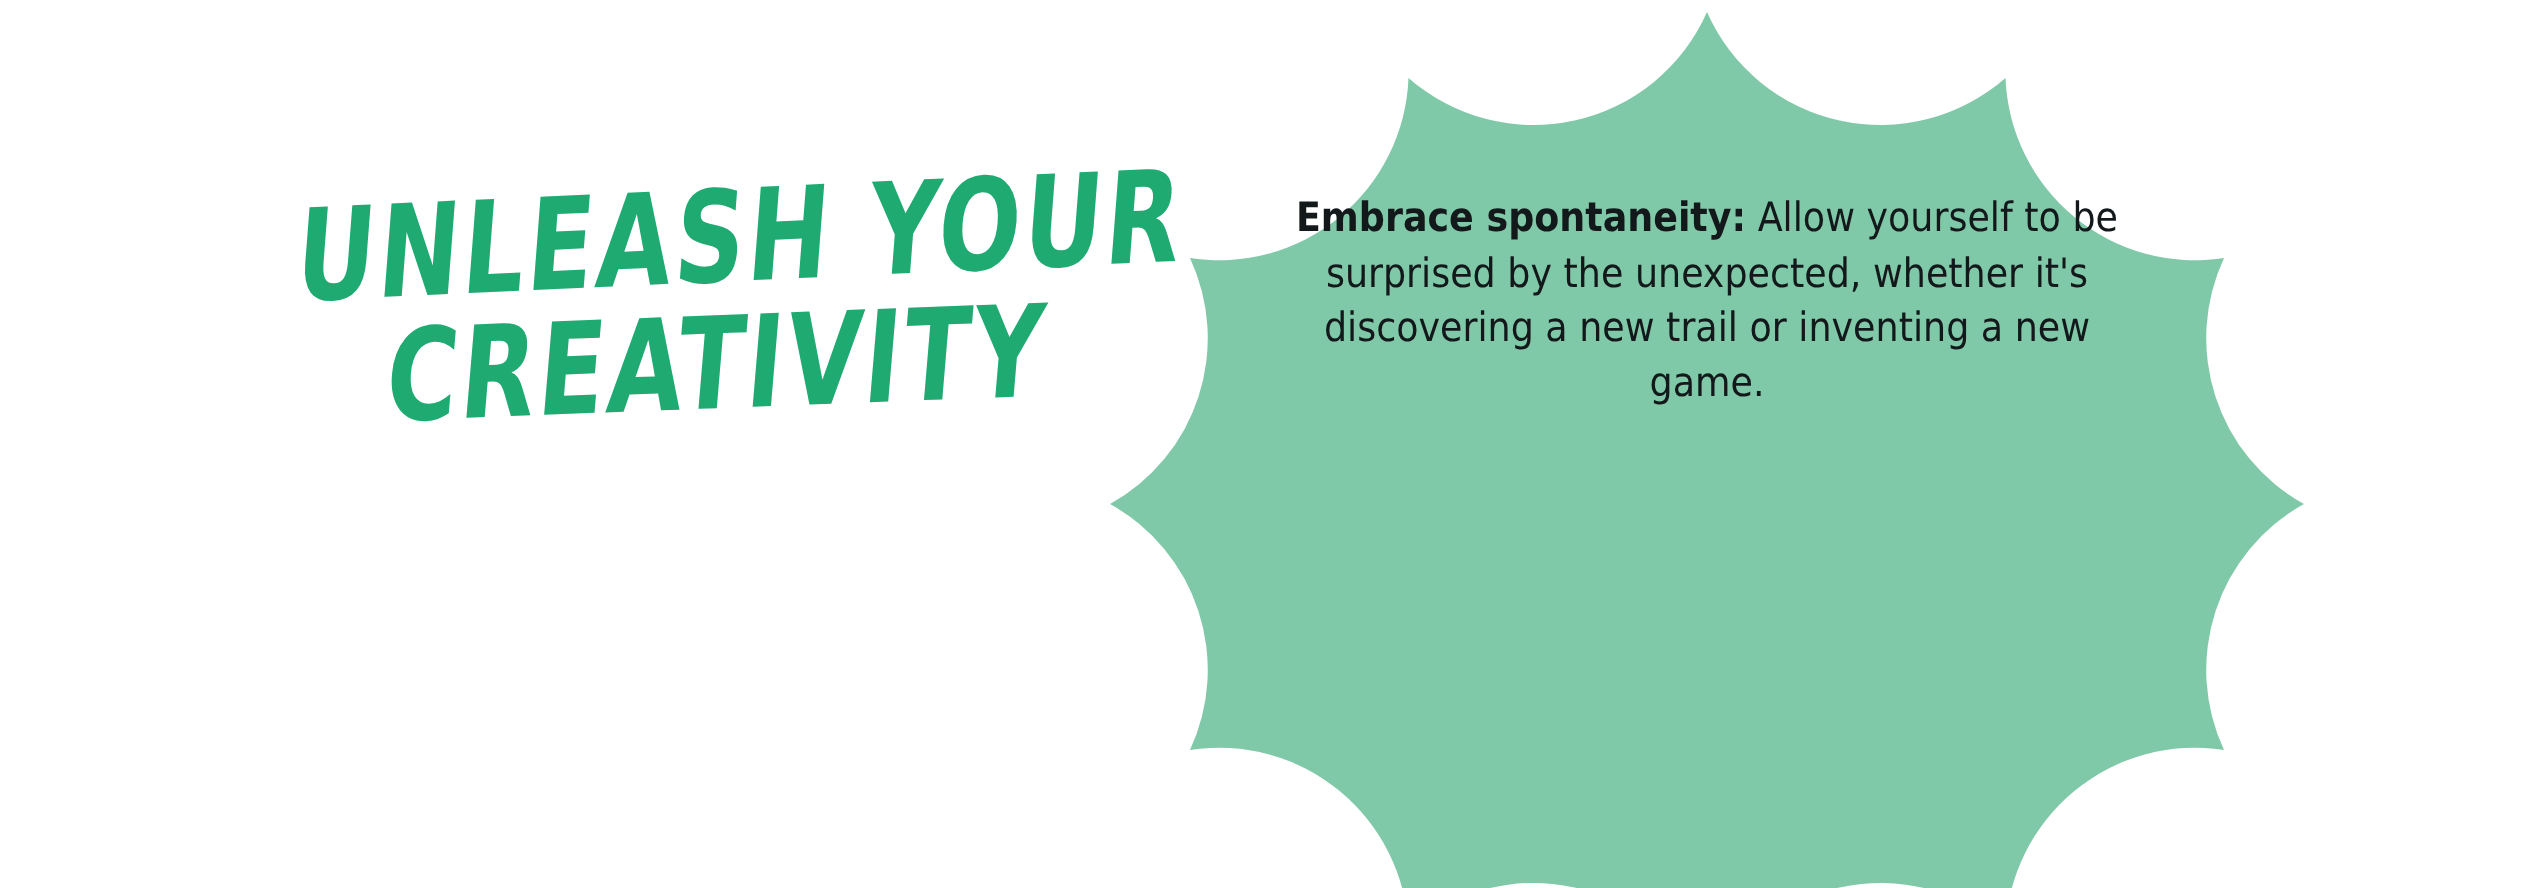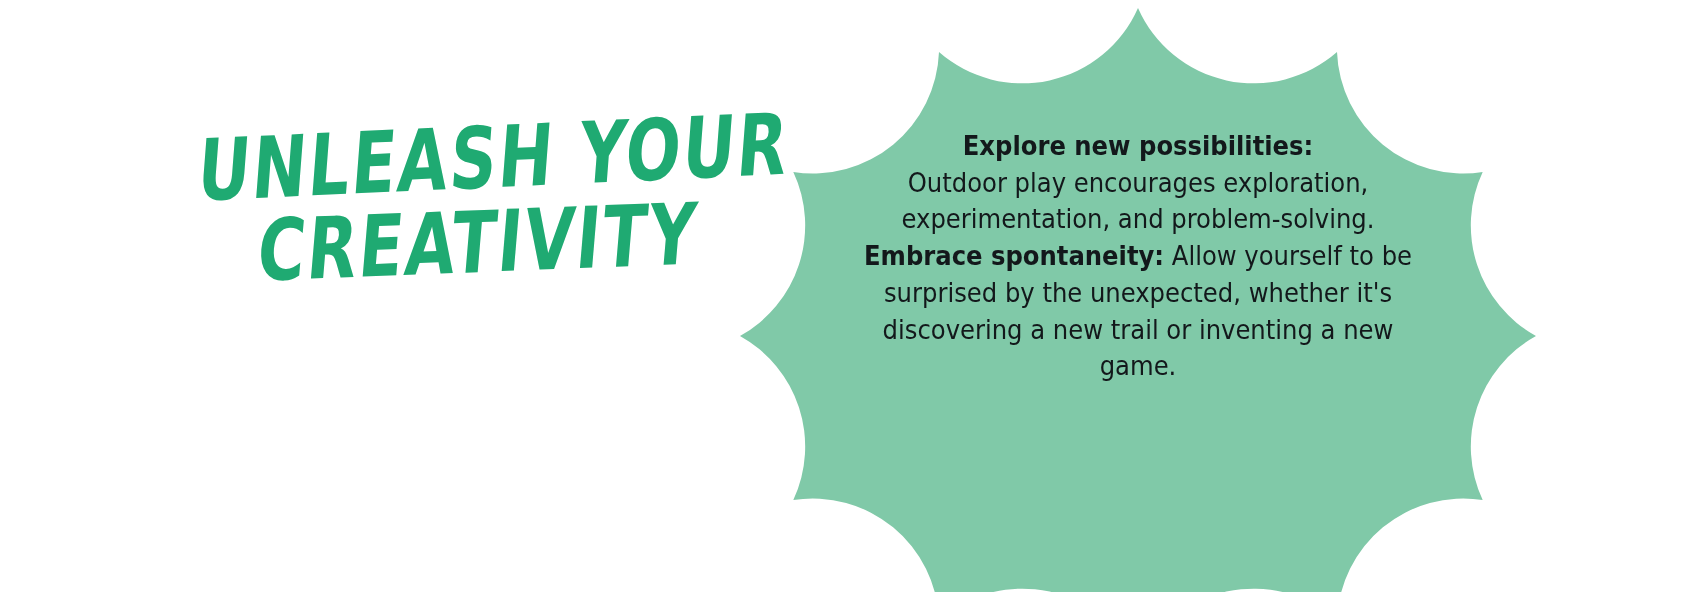--- a/index.html
+++ b/index.html
@@ -100,23 +100,19 @@
     <div class="headline-line" id="headline-line-2" style="color: rgb(31, 170, 114);">Creativity</div>
   </div>
 
   <div id="badge">
     <svg id="badge-shape" viewBox="0 0 800 660" preserveAspectRatio="none" xmlns="http://www.w3.org/2000/svg">
       <path id="badge-path" fill="#80c9a8" d="M 400.00 2.00 A 126.35 126.35 0 0 0 599.00 45.94 A 126.35 126.35 0 0 0 744.68 166.00 A 126.35 126.35 0 0 0 798.00 330.00 A 126.35 126.35 0 0 0 744.68 494.00 A 126.35 126.35 0 0 0 599.00 614.06 A 126.35 126.35 0 0 0 400.00 658.00 A 126.35 126.35 0 0 0 201.00 614.06 A 126.35 126.35 0 0 0 55.32 494.00 A 126.35 126.35 0 0 0 2.00 330.00 A 126.35 126.35 0 0 0 55.32 166.00 A 126.35 126.35 0 0 0 201.00 45.94 A 126.35 126.35 0 0 0 400.00 2.00 Z"></path>
     </svg>
 
     <div id="badge-text" style="color: rgb(19, 24, 27);">
       <p>
-        <b>Explore new possibilities:</b><br>
-        <span>Outdoor play encourages exploration, experimentation, and problem-solving.</span>
-      </p>
-      <p>
         <b>Embrace spontaneity:</b>
         <span>Allow yourself to be surprised by the unexpected, whether it's discovering a new trail or inventing a new game.</span>
       </p>
     </div>
   </div>
 
 </div>
 
 </body></html>

